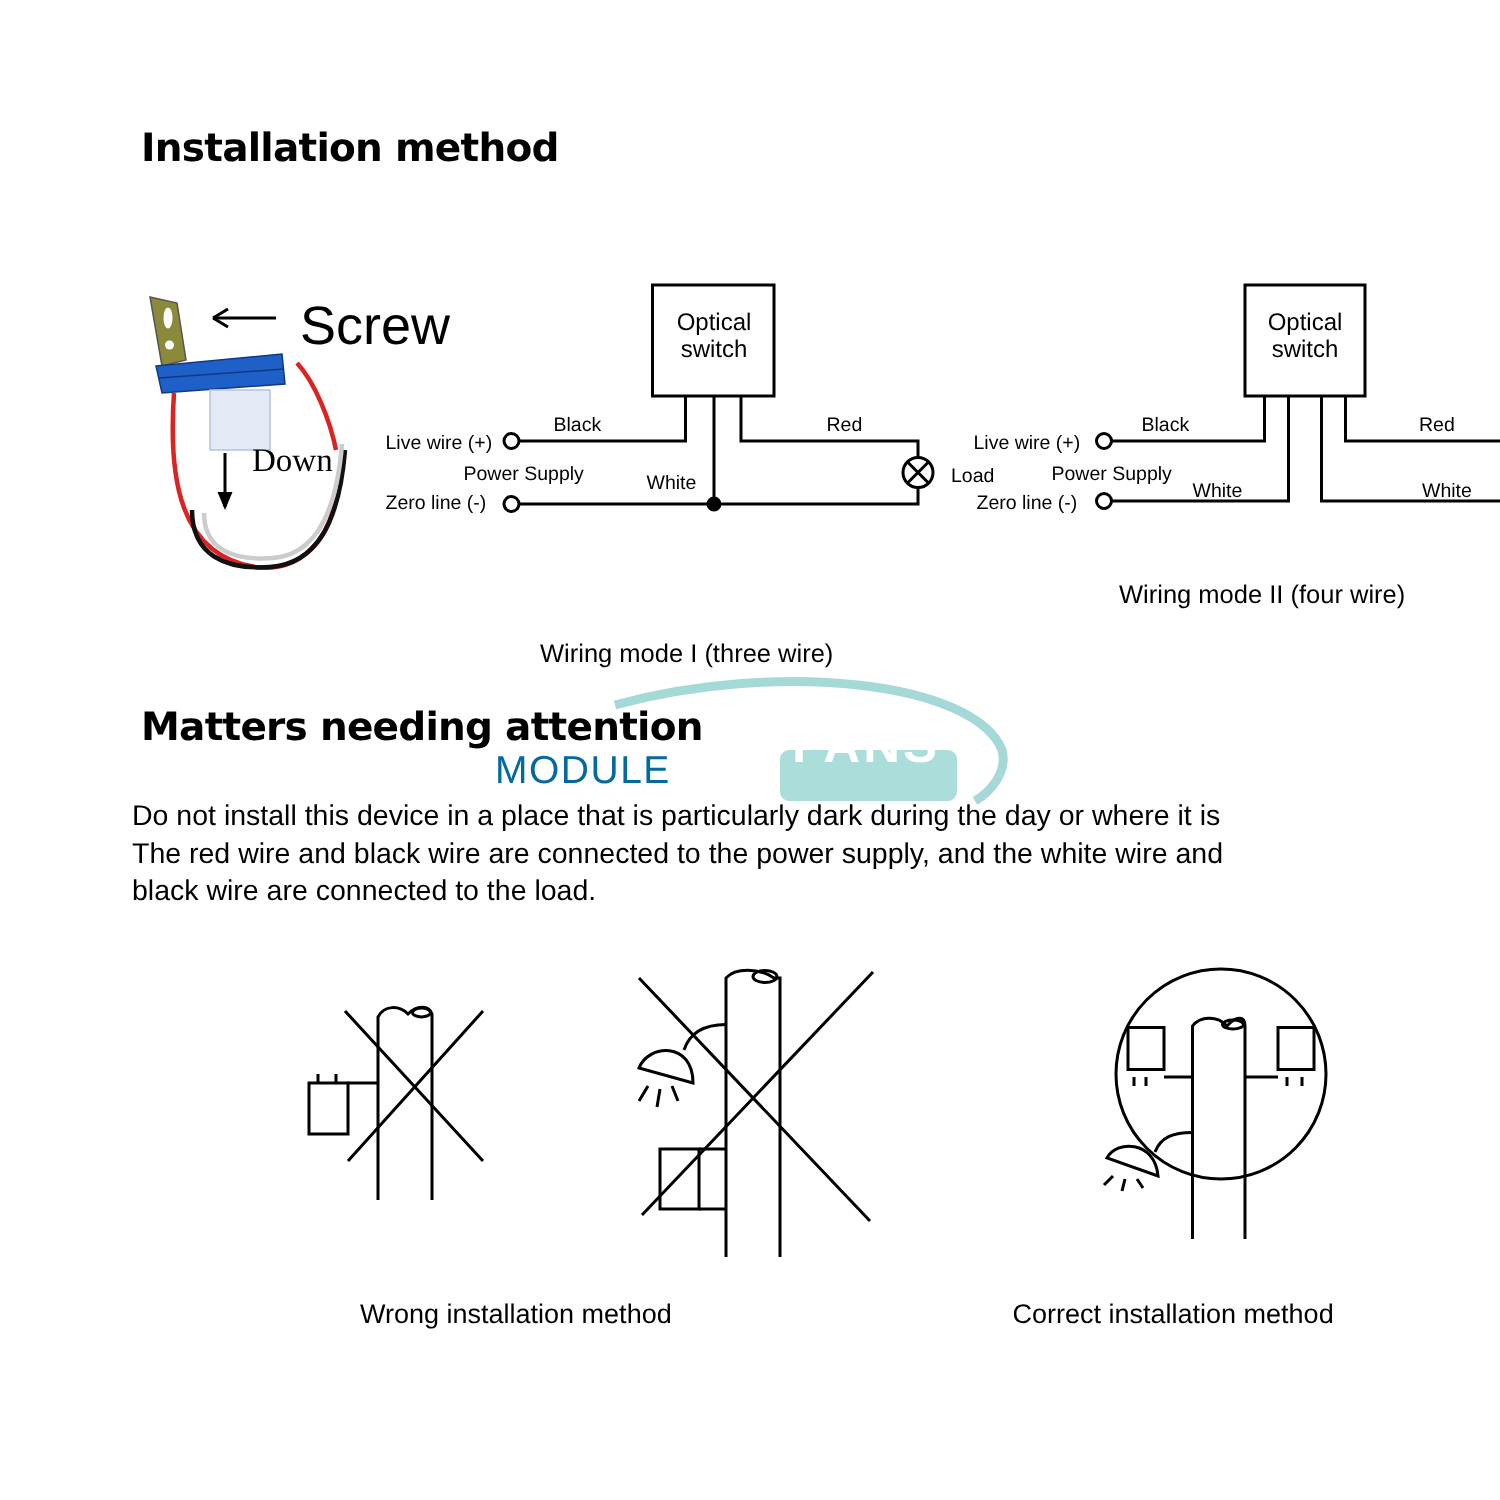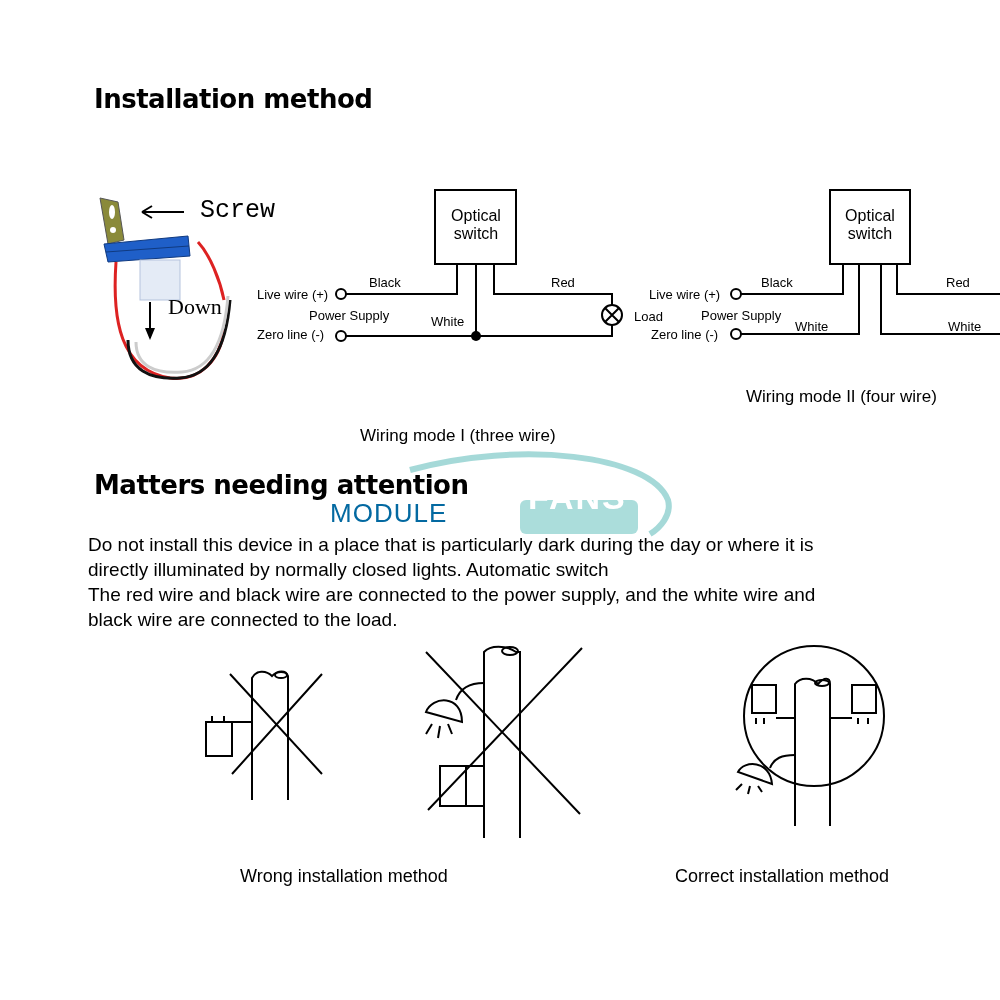--- a/index.html
+++ b/index.html
@@ -92,21 +92,21 @@
     <rect x="752" y="685" width="24" height="28"></rect>
     <rect x="852" y="685" width="24" height="28"></rect>
     <path d="M776,718 L795,718 M830,718 L852,718"></path>
     <path d="M756,718 L756,724 M764,718 L764,724 M858,718 L858,724 M868,718 L868,724"></path>
     <path d="M795,755 C782,755 774,758 770,768"></path>
     <path d="M738,772 C744,760 770,760 772,784 Z"></path>
     <path d="M742,784 L736,790 M750,786 L748,794 M758,786 L762,792"></path>
   </g>
 </svg>
 
-<div class="abs" style="left:200px;top:196px;font-size:25px;font-family:Liberation Mono, monospace;">Screw</div>
+<div class="abs" style="left:200px;top:196px;font-size:36px;">Screw</div>
 <div class="abs" style="left:168px;top:294px;font-size:22px;font-family:Liberation Serif, serif;">Down</div>
 
 <div class="abs" style="left:449px;top:207px;font-size:16px;text-align:center;width:54px;">
   <div>Optical</div>
   <div>switch</div>
 </div>
 <div class="abs lbl" style="left:257px;top:287px;">Live wire (+)</div>
 <div class="abs lbl" style="left:309px;top:308px;">Power Supply</div>
 <div class="abs lbl" style="left:257px;top:327px;">Zero line (-)</div>
 <div class="abs lbl" style="left:369px;top:275px;">Black</div>
@@ -127,19 +127,18 @@
 <div class="abs lbl" style="left:946px;top:275px;">Red</div>
 <div class="abs lbl" style="left:948px;top:319px;">White</div>
 <div class="abs" style="left:746px;top:387px;font-size:17px;">Wiring mode II (four wire)</div>
 
 <div class="abs h1" style="left:94px;top:470px;">Matters needing attention</div>
 <div class="abs wm-module" style="left:330px;top:498px;">MODULE</div>
 <div class="abs" style="left:528px;top:478px;font-size:34px;color:#fff;font-weight:bold;letter-spacing:2px;">FANS</div>
 
 <div class="abs para" style="left:88px;top:532px;width:900px;">
   <div>Do not install this device in a place that is particularly dark during the day or where it is</div>
-  <div>directly illuminated by normally closed lights. Automatic switch</div>
   <div>The red wire and black wire are connected to the power supply,  and the white wire and</div>
   <div>black wire are connected to the load.</div>
 </div>
 
 <div class="abs caption" style="left:240px;top:866px;">Wrong installation method</div>
 <div class="abs caption" style="left:675px;top:866px;">Correct installation method</div>
 
 </body></html>

